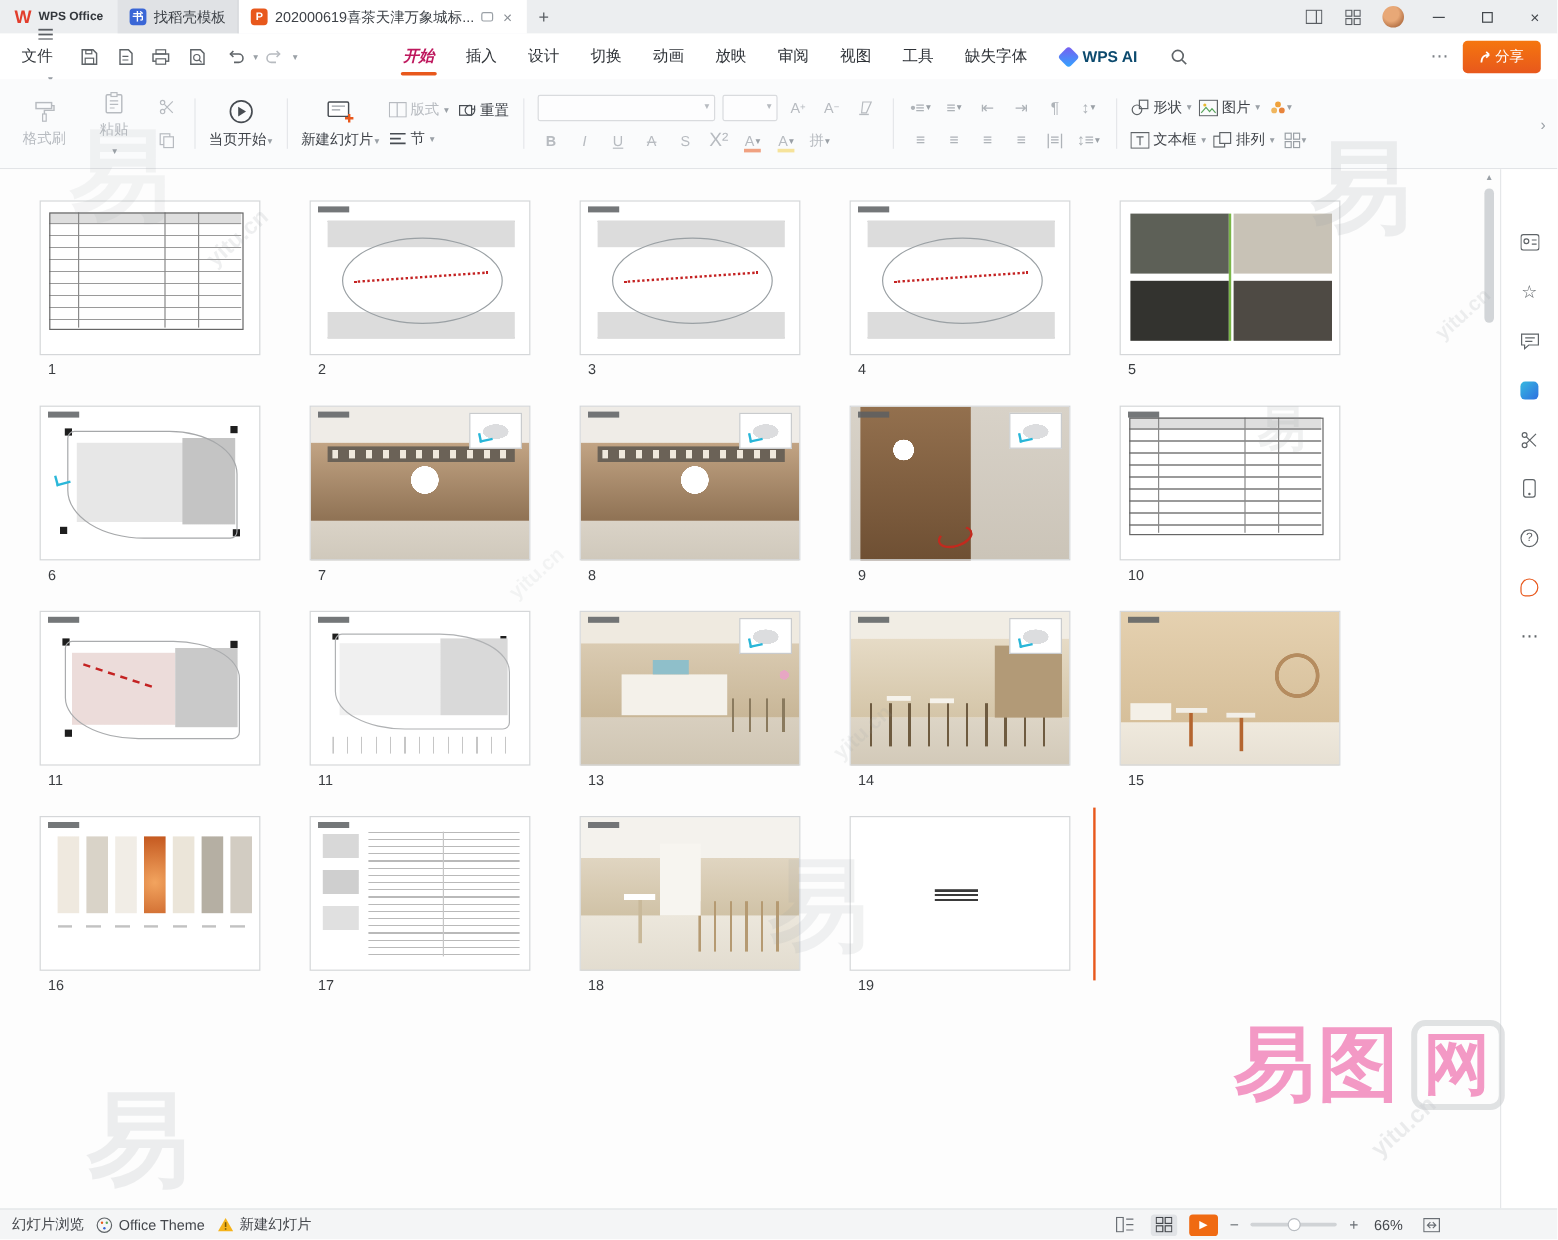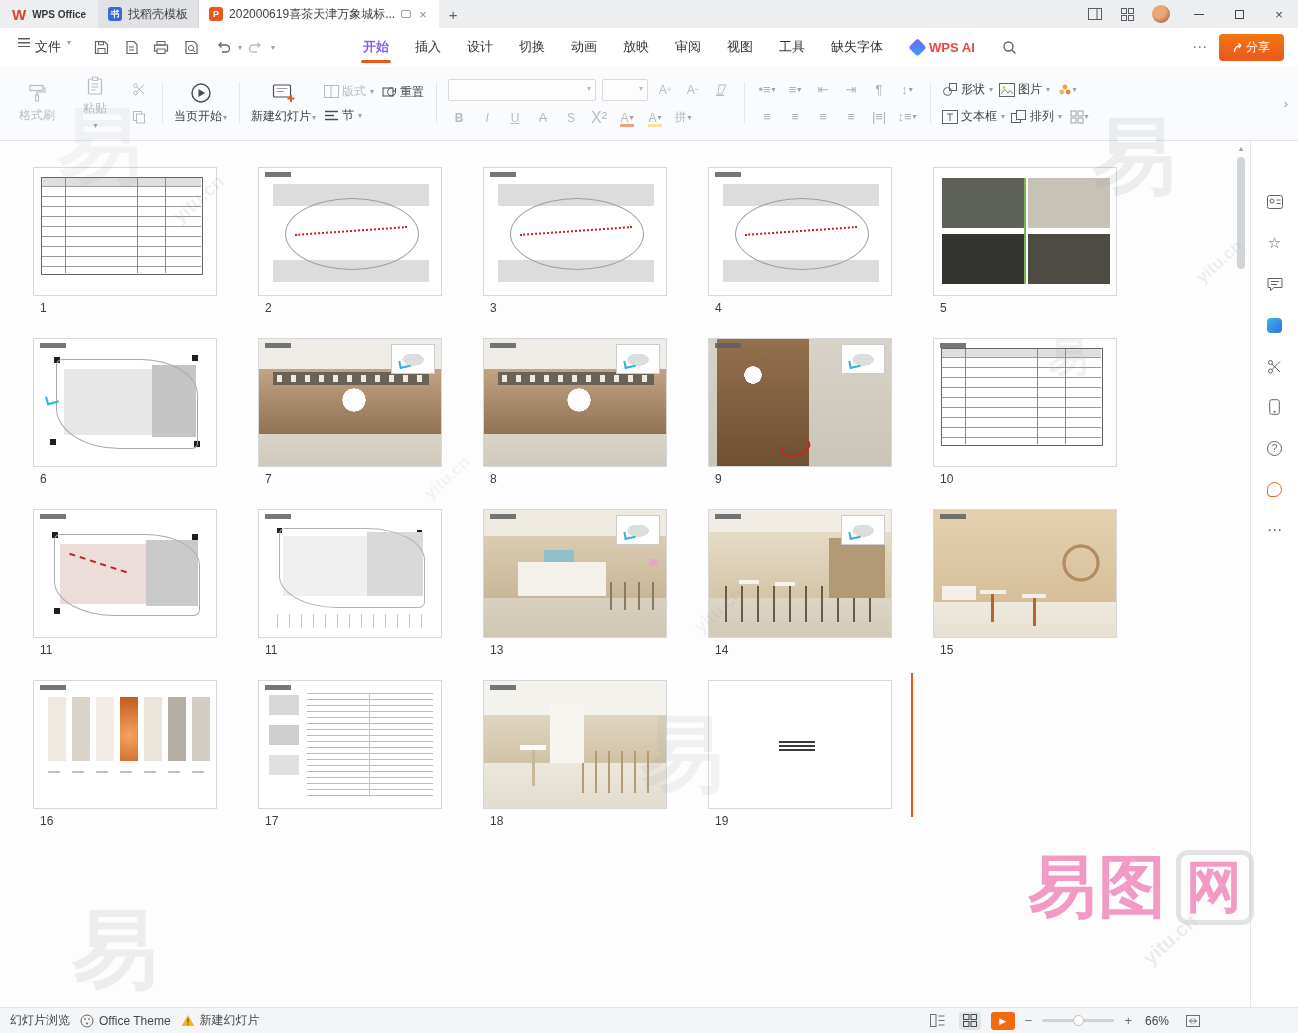--- a/index.html
+++ b/index.html
@@ -24,31 +24,31 @@
   .newtab{display:flex;align-items:center;padding:0 10px;font-size:15px;color:#5a5e63;}
   .tb-right{margin-left:auto;display:flex;align-items:center;gap:2px;}
   .tb-ic{width:30px;height:28px;display:flex;align-items:center;justify-content:center;}
   .avatar{width:18px;height:18px;border-radius:50%;background:radial-gradient(circle at 40% 35%,#e8a877 0 40%,#a05c32 90%);margin:0 8px;}
   .winbtn{width:38px;height:28px;display:flex;align-items:center;justify-content:center;color:#43474c;font-size:13px;}
   .maxbox{width:9px;height:9px;border:1px solid #43474c;display:inline-block;}
   .minbar{width:10px;height:1px;background:#43474c;display:inline-block;}
 
   
   .menubar{position:absolute;top:28px;left:0;right:0;height:38px;background:#fff;display:flex;align-items:center;padding:0 10px;}
-  .file-btn{display:flex;align-items:flex-start;gap:5px;padding:0 8px;font-size:13px;color:#33373c;}
+  .file-btn{display:flex;align-items:flex-end;gap:5px;padding:0 8px;font-size:13px;color:#33373c;flex-direction:column;}
   .burger{width:12px;height:9px;background:linear-gradient(#5a5e63,#5a5e63) 0 0/12px 1.5px no-repeat,linear-gradient(#5a5e63,#5a5e63) 0 4px/12px 1.5px no-repeat,linear-gradient(#5a5e63,#5a5e63) 0 8px/12px 1.5px no-repeat;}
   .qicons{display:flex;align-items:center;gap:6px;margin-left:10px;}
   .qic{width:24px;height:24px;display:flex;align-items:center;justify-content:center;border-radius:3px;}
   .undoredo{display:flex;align-items:center;margin-left:8px;gap:2px;}
   .dd{font-size:8px;color:#9aa0a6;margin-left:1px;}
   .ribbon-tabs{display:flex;align-items:center;gap:22px;margin-left:86px;font-size:13px;color:#2e3237;}
   .rtab{position:relative;padding:9px 2px;white-space:nowrap;cursor:default;}
-  .rtab.active{color:#8b5cf6;font-weight:bold;}
+  .rtab.active{color:#be185d;font-weight:bold;font-style:italic;}
   .rtab.active::after{content:"";position:absolute;left:0;right:0;bottom:2px;height:3px;background:#e8581c;border-radius:2px;}
-  .wps-ai{display:flex;align-items:center;gap:5px;margin-left:26px;font-size:13px;font-weight:bold;color:#ef4444;}
+  .wps-ai{display:flex;align-items:center;gap:5px;margin-left:26px;font-size:13px;font-weight:bold;color:#0c4a6e;}
   .ai-logo{width:13px;height:13px;background:linear-gradient(135deg,#7b5bf0,#2fa7ff);transform:rotate(45deg);border-radius:3px;}
   .mb-search{margin-left:22px;width:26px;height:24px;display:flex;align-items:center;justify-content:center;}
   .mb-right{margin-left:auto;display:flex;align-items:center;gap:12px;padding-right:4px;}
   .ellipsis{color:#7a7f85;font-size:15px;}
   .share-btn{display:flex;align-items:center;gap:1px;background:linear-gradient(#f5760f,#e8581c);color:#fff;font-size:12px;padding:5px 14px;border-radius:4px;}
 
   
   .ribbon{position:absolute;top:66px;left:0;right:0;height:75px;background:#fafbfc;border-bottom:1px solid #e2e4e7;display:flex;align-items:stretch;padding:4px 0;}
   .rgroup{position:relative;display:flex;align-items:center;gap:8px;padding:0 12px;}
   .rgroup + .rgroup::before{content:"";position:absolute;left:0;top:12px;bottom:12px;width:1px;background:#e5e7ea;}

